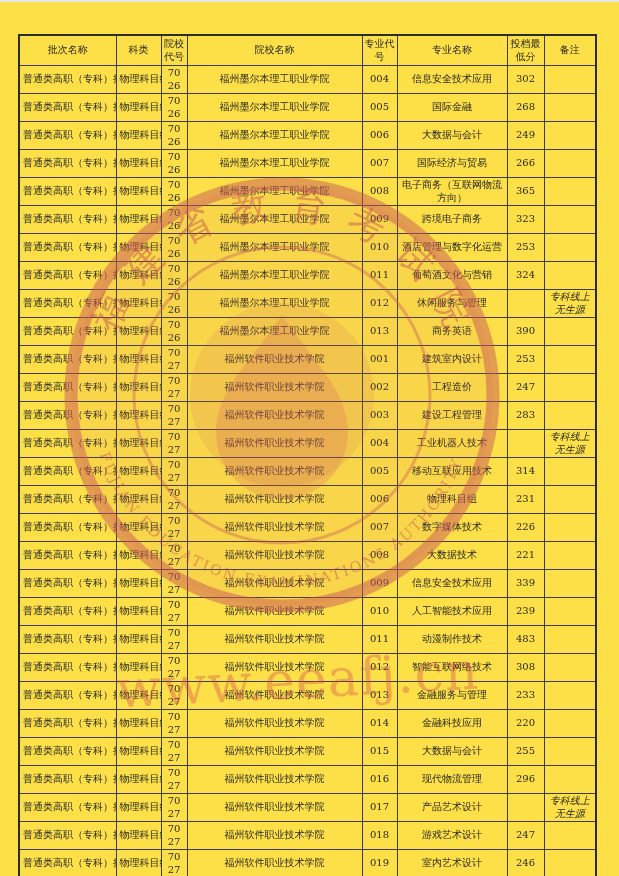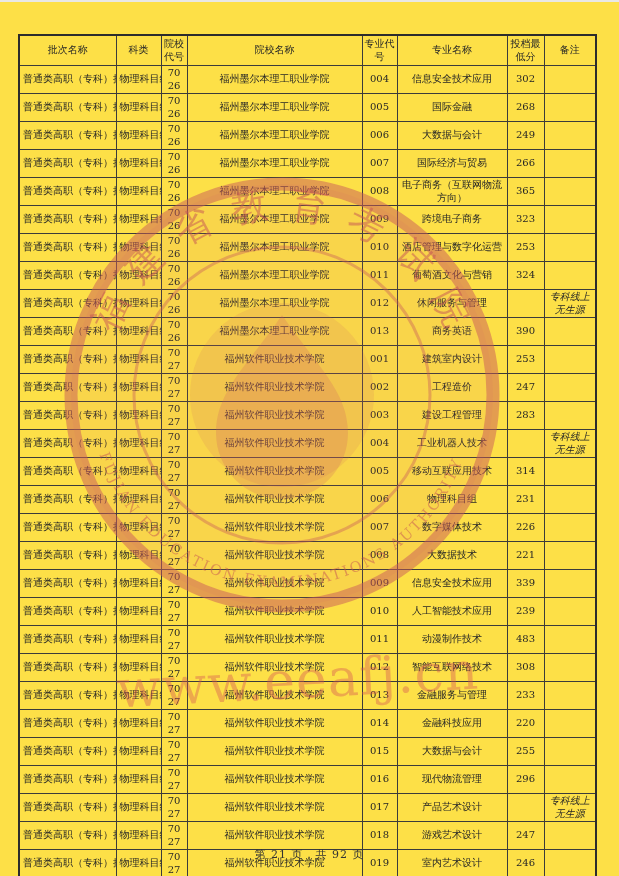--- a/index.html
+++ b/index.html
@@ -365,21 +365,20 @@
           <td class="c-code">7027</td>
           <td class="c-school">福州软件职业技术学院</td>
           <td class="c-mcode">020</td>
           <td class="c-major">动漫设计</td>
           <td class="c-score">286</td>
           <td class="c-remark"></td>
         </tr>
     </tbody>
   </table>
 
-  <div class="footer">第 21 页，共 92 页</div>
 
   <div class="seal">
     <svg width="452" height="452" viewBox="0 0 452 452">
       <circle cx="226" cy="226" r="211" fill="rgba(216,110,110,0.09)" stroke="rgba(201,90,90,0.50)" stroke-width="13"></circle>
       <circle cx="226" cy="226" r="148" fill="none" stroke="rgba(201,90,90,0.40)" stroke-width="3"></circle>
       <circle cx="226" cy="226" r="92" fill="rgba(208,100,100,0.14)"></circle>
       <path d="M226 146 c-34 50 -66 76 -66 118 a66 66 0 0 0 132 0 c0 -42 -32 -68 -66 -118 z" fill="rgba(205,95,95,0.22)"></path>
       <defs>
         <path id="arcTop" d="M 58.7 165.1 A 178 178 0 0 1 393.3 165.1"></path>
         <path id="arcBottom" d="M 43.4 285.3 A 192 192 0 0 0 408.6 285.3"></path>

